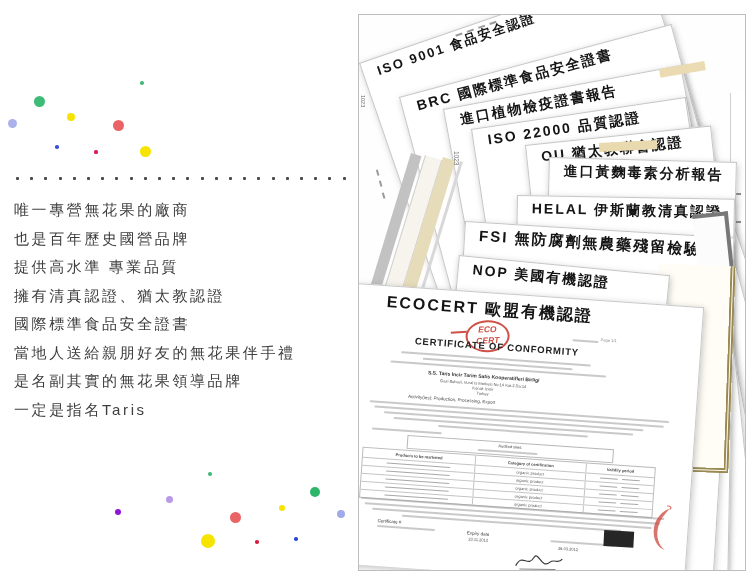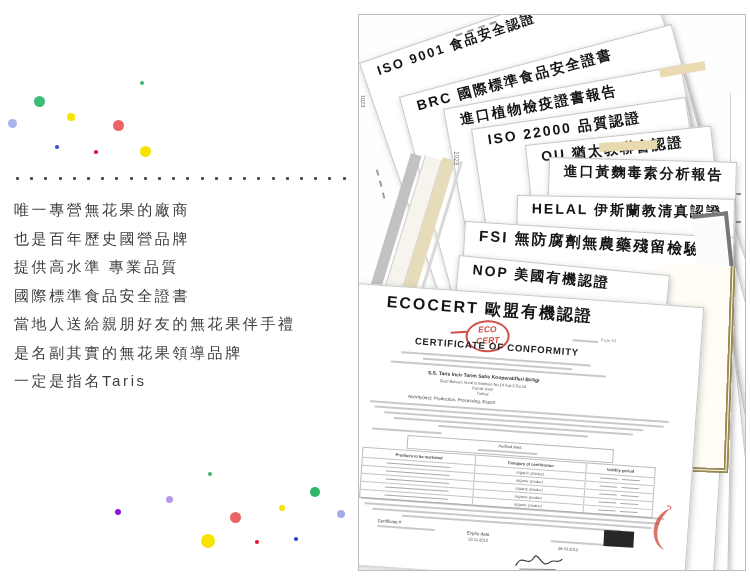--- a/index.html
+++ b/index.html
@@ -121,20 +121,21 @@
       <div class="divider-dot" style="left: 300px; top: 177px;"></div>
       <div class="divider-dot" style="left: 314.2px; top: 177px;"></div>
       <div class="divider-dot" style="left: 328.4px; top: 177px;"></div>
       <div class="divider-dot" style="left: 342.6px; top: 177px;"></div>
     </div>
 
   <div class="intro" id="intro">
       <div class="intro-line">唯一專營無花果的廠商</div>
       <div class="intro-line">也是百年歷史國營品牌</div>
       <div class="intro-line">提供高水準 專業品質</div>
+      <div class="intro-line">擁有清真認證、猶太教認證</div>
       <div class="intro-line">國際標準食品安全證書</div>
       <div class="intro-line">當地人送給親朋好友的無花果伴手禮</div>
       <div class="intro-line">是名副其實的無花果領導品牌</div>
       <div class="intro-line">一定是指名Taris</div>
     </div>
 
   <div class="cert-panel">
 
     <div class="rstrip" id="rstrip">
         <div class="rdash" style="top: 100px;"></div>

